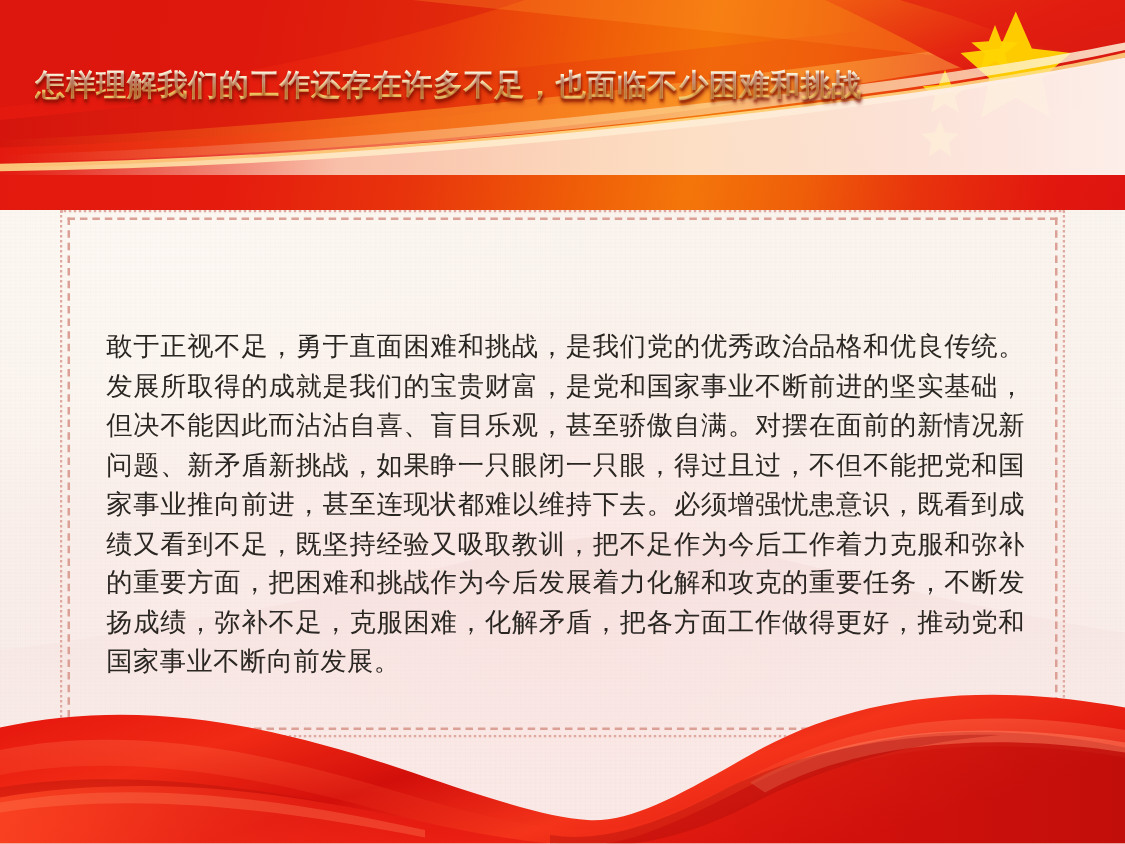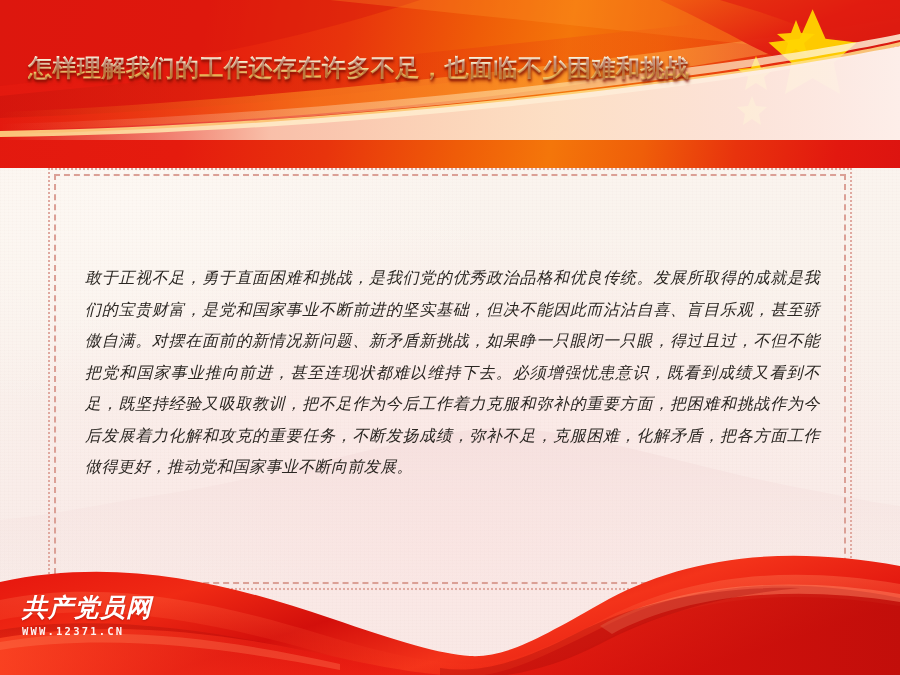--- a/index.html
+++ b/index.html
@@ -73,28 +73,27 @@
   .frame-inner {
     position:absolute;
     left:4px; top:4px; right:4px; bottom:4px;
     border:2px dashed #dba096;
   }
   .body-text {
     position:absolute;
     left:85px; top:262px;
     width:735px;
     font-family:"DejaVu Sans","Liberation Sans",sans-serif;
-    font-size:16px;
+    font-size:21px;
     line-height:31.5px;
     color:#2a2622;
     letter-spacing:0.4px;
     text-align:justify;
     white-space:pre-wrap;
     z-index:4;
-    font-style:italic;
   }
 
   
   .footer {
     position:absolute; left:0; bottom:0; width:900px; height:145px;
     overflow:hidden;
   }
   .footer svg { position:absolute; left:0; bottom:0; }
   .logo {
     position:absolute; left:22px; bottom:38px;
@@ -241,19 +240,15 @@
 
       <path d="M0,108 C130,86 250,108 350,130 C410,143 445,146 470,146
                C505,146 545,126 605,96 C690,52 790,46 900,68 L900,145 L0,145 Z" fill="url(#wv2)"></path>
 
       <path d="M600,96 C670,56 780,44 900,64 L900,72 C785,54 682,66 612,104 Z" fill="#ff8a66" opacity="0.45"></path>
       <path d="M0,112 C120,92 240,112 340,134 L340,140 C236,120 118,102 0,120 Z" fill="#ff7d55" opacity="0.35"></path>
       <path d="M440,138 C480,144 520,132 575,104 C640,70 720,56 800,58
                C730,64 660,82 600,114 C545,142 495,152 440,146 Z" fill="#a60b08" opacity="0.35"></path>
     </svg>
 
-    <div class="logo">
-      <div class="logo-mark">共产党员网</div>
-      <div class="logo-url">WWW.12371.CN</div>
-    </div>
   </div>
 
 </div>
 
 </body></html>

